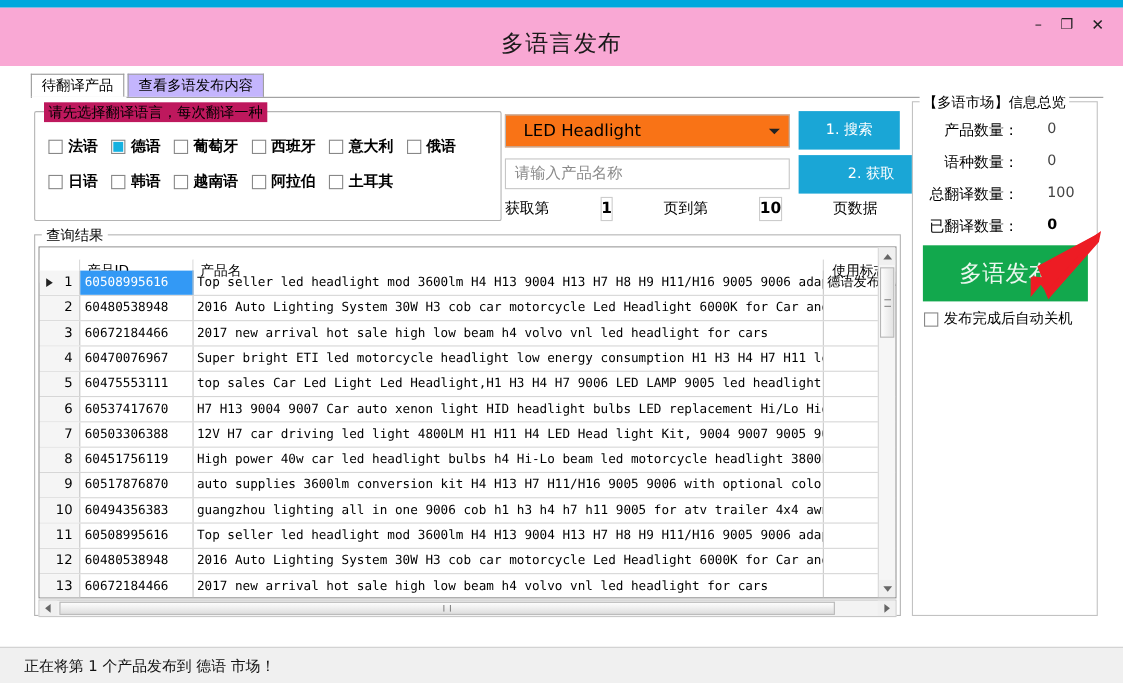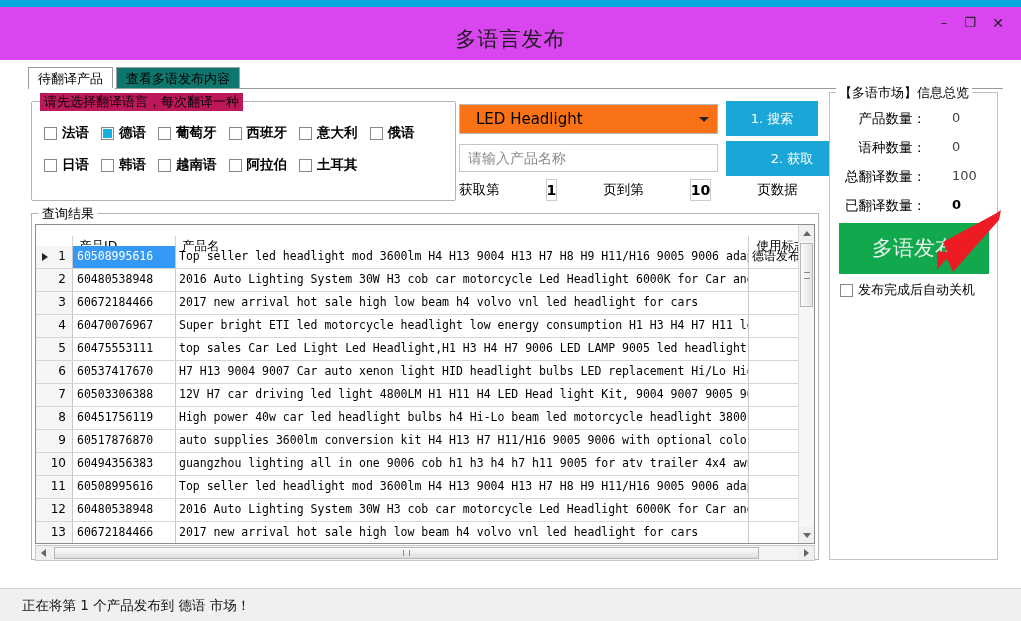--- a/index.html
+++ b/index.html
@@ -21,21 +21,21 @@
   #titlebar-strip {
     position: absolute;
     left: 0; top: 0;
     width: 1021px; height: 7px;
     background: #00a8dd;
   }
   #titlebar {
     position: absolute;
     left: 0; top: 7px;
     width: 1021px; height: 53px;
-    background: #d946ef;
+    background: #f9a8d4;
   }
   #window-title {
     position: absolute;
     left: 0; top: 18px;
     width: 1021px;
     text-align: center;
     font-size: 21px;
     color: #1a1a1a;
     letter-spacing: 1px;
   }
@@ -61,21 +61,21 @@
   }
   .tab {
     position: absolute;
     top: 0;
     height: 21px;
     padding: 0 9px;
     line-height: 21px;
     font-size: 13px;
     border: 1px solid #a0a0a0;
     border-bottom: none;
-    background: #0f766e;
+    background: #c4b5fd;
     color: #000;
     box-sizing: border-box;
     cursor: default;
   }
   .tab.active {
     background: #ffffff;
     border-color: #9a9a9a;
     z-index: 3;
   }
   #tab-0 { left: 0; }

